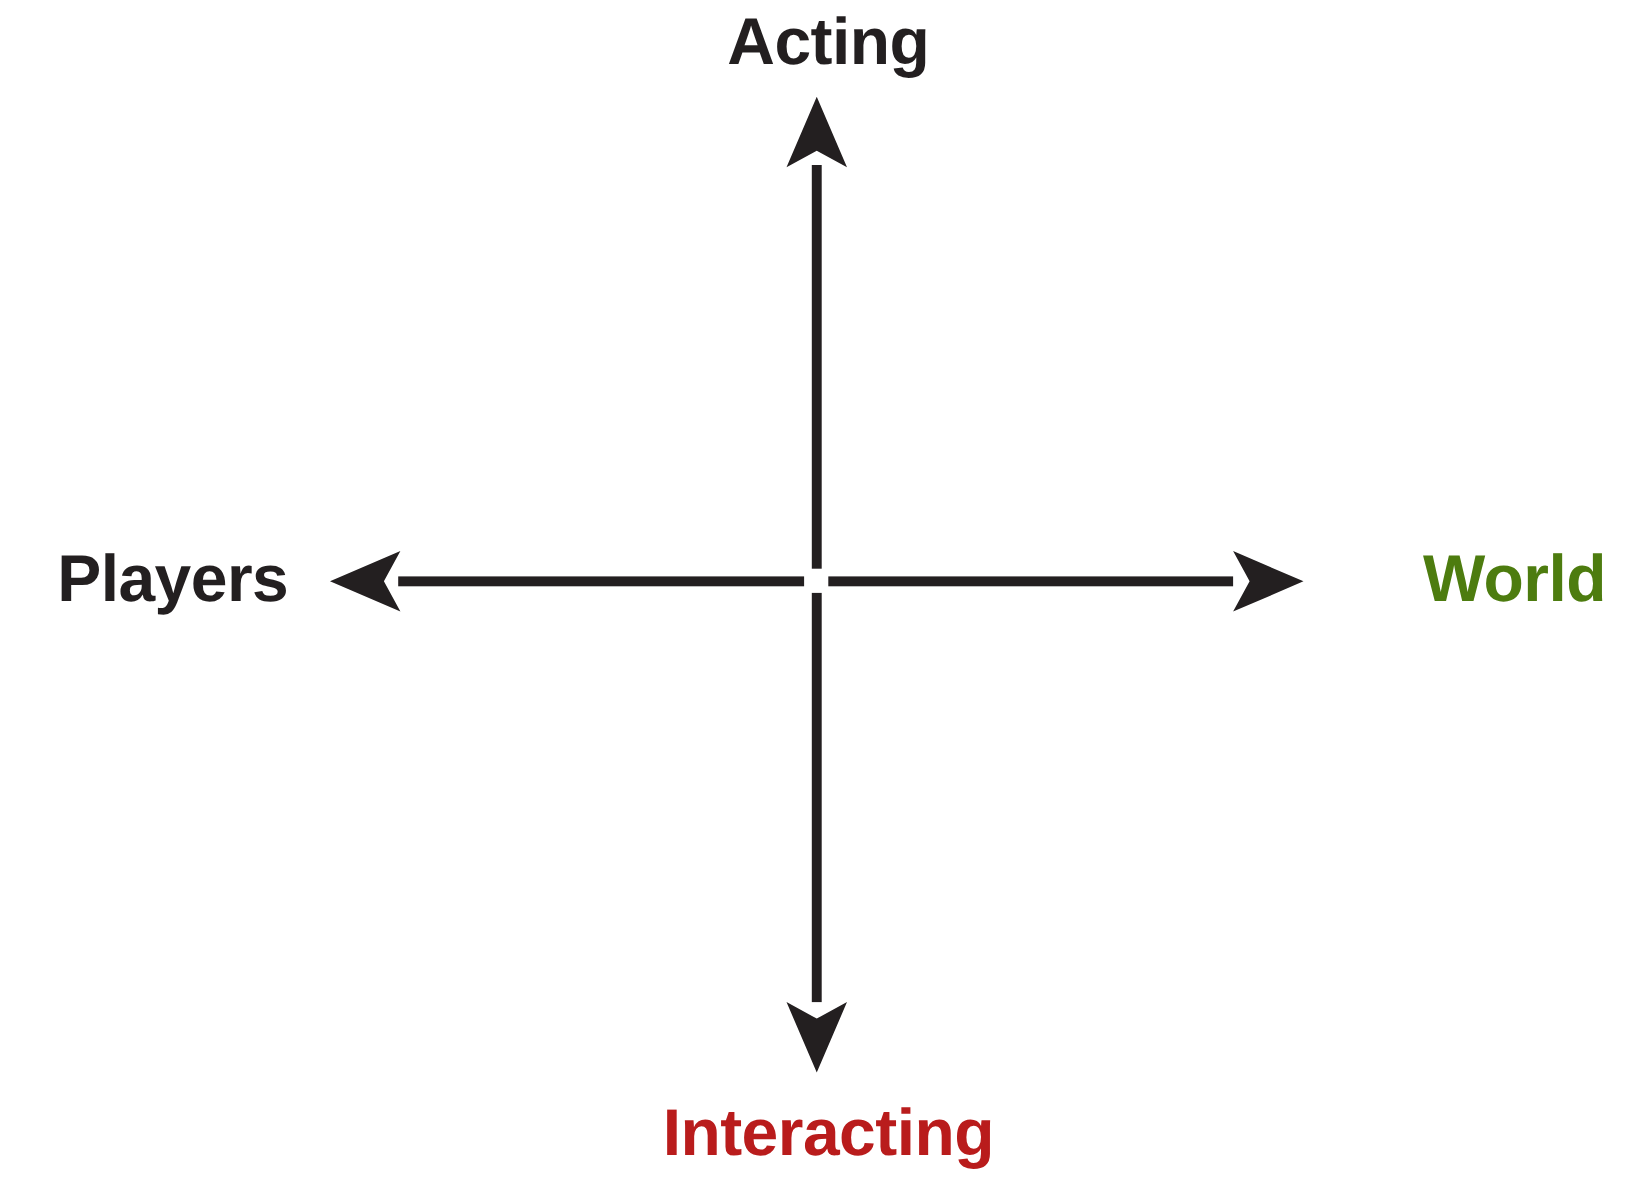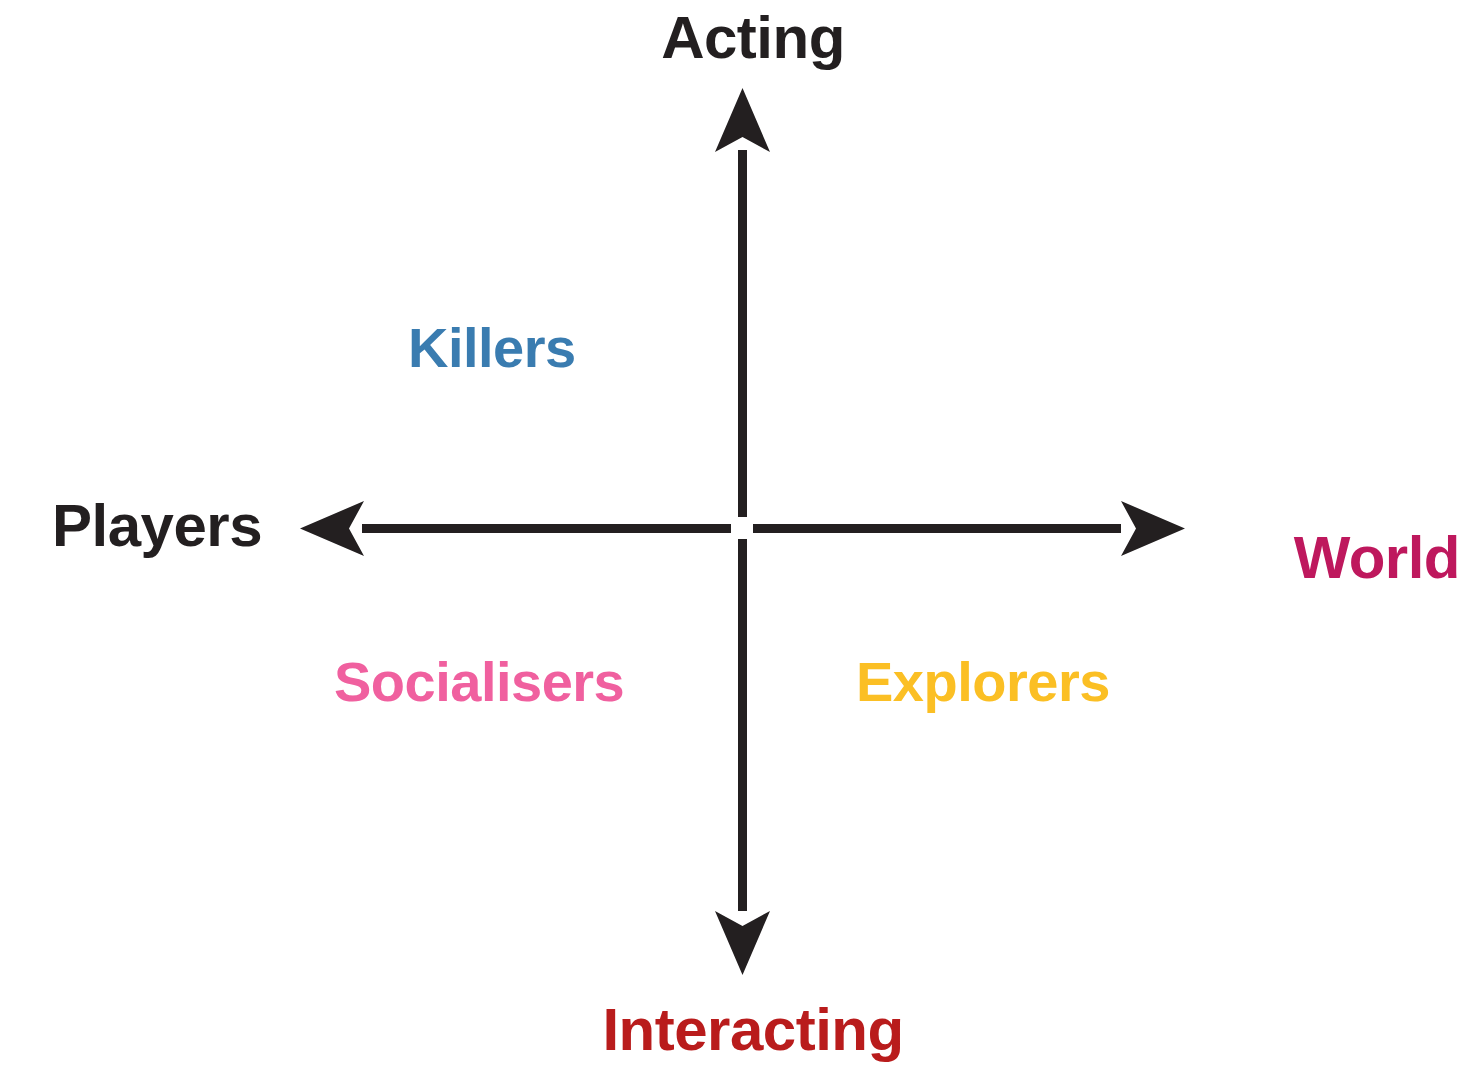--- a/index.html
+++ b/index.html
@@ -111,22 +111,19 @@
     </g>
 
   </svg>
 
   <div class="axis-label" id="label-acting" style="color: rgb(35, 31, 32);">Acting</div>
 
   <div class="axis-label" id="label-interacting" style="color: #b91c1c;">Interacting</div>
 
   <div class="axis-label" id="label-players" style="color: rgb(35, 31, 32);">Players</div>
 
-  <div class="axis-label" id="label-world" style="color: #be185d; margin-top: 32px;">World</div>
-
-  <div class="quadrant-label" id="label-killers" style="color: rgb(58, 124, 176);">Killers</div>
+  <div class="axis-label" id="label-world" style="color: #4d7c0f;">World</div>
 
 
-  <div class="quadrant-label" id="label-socialisers" style="color: rgb(240, 96, 159);">Socialisers</div>
 
-  <div class="quadrant-label" id="label-explorers" style="color: rgb(251, 191, 36);">Explorers</div>
+
 
 </div>
 
 </body></html>

